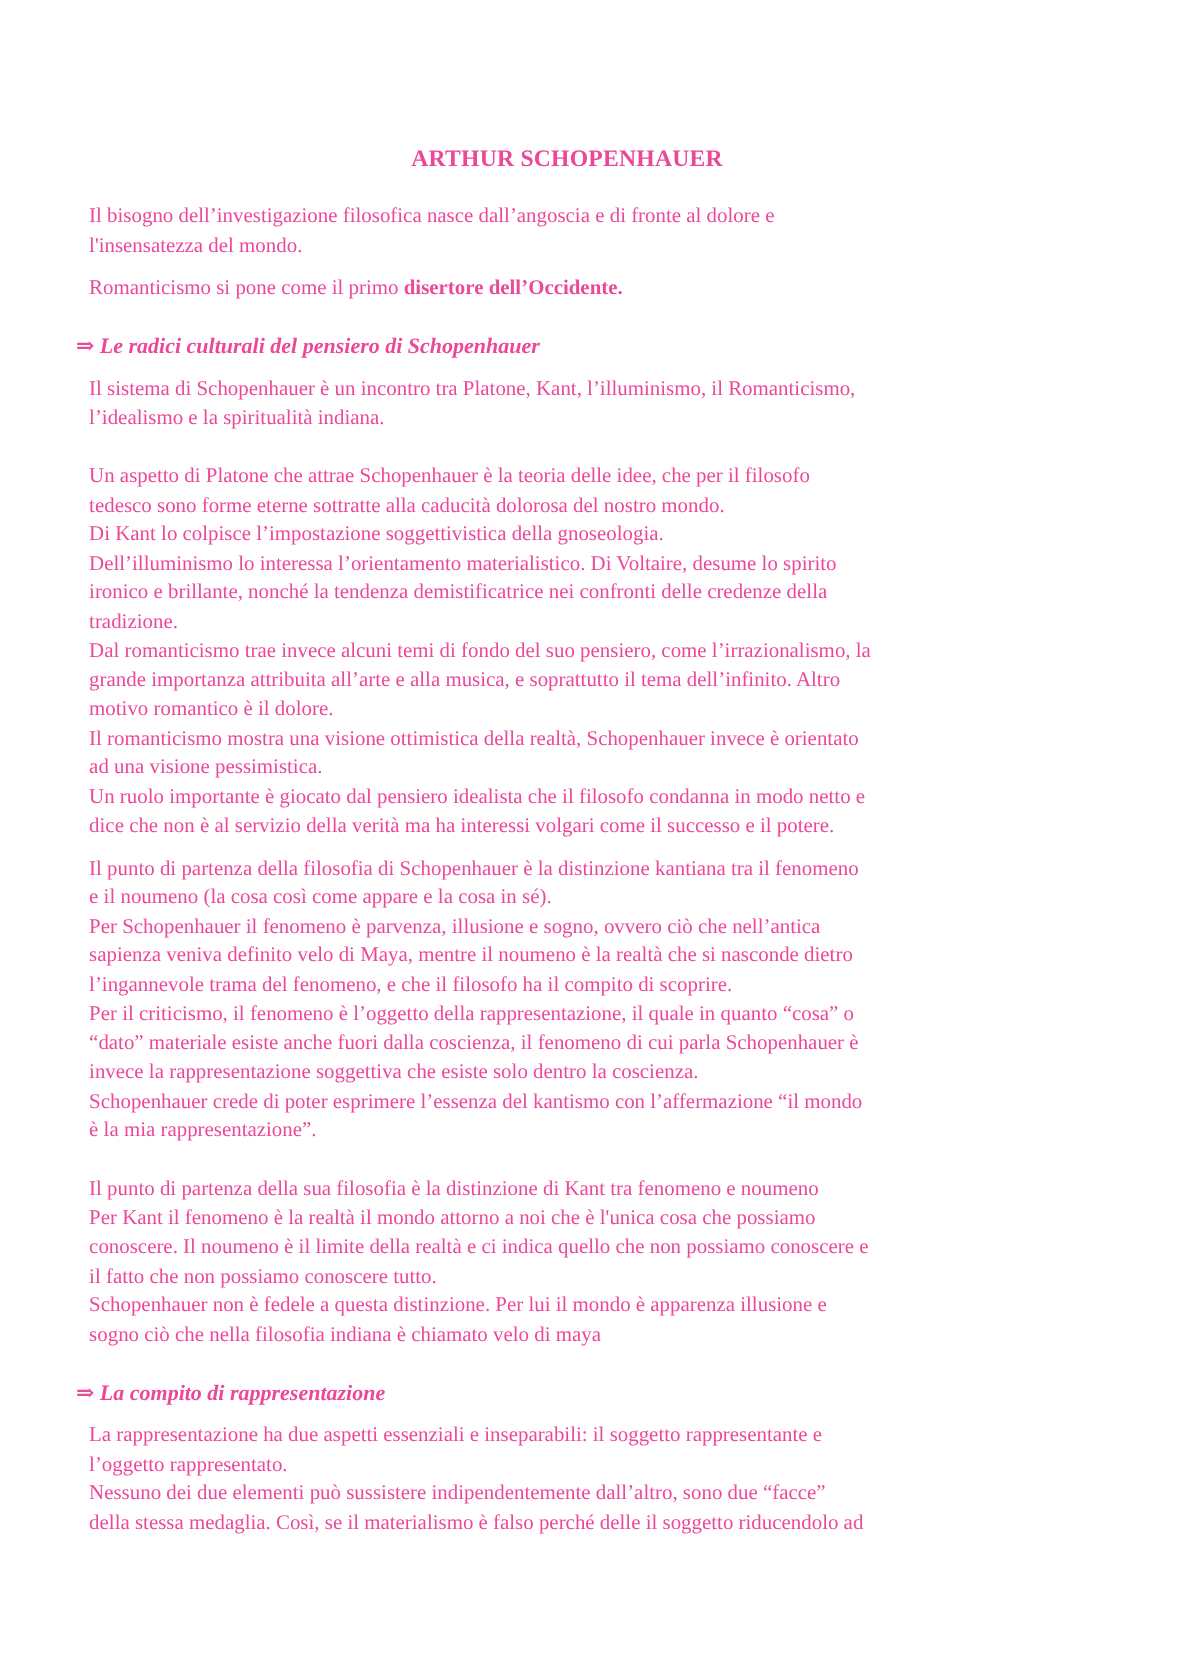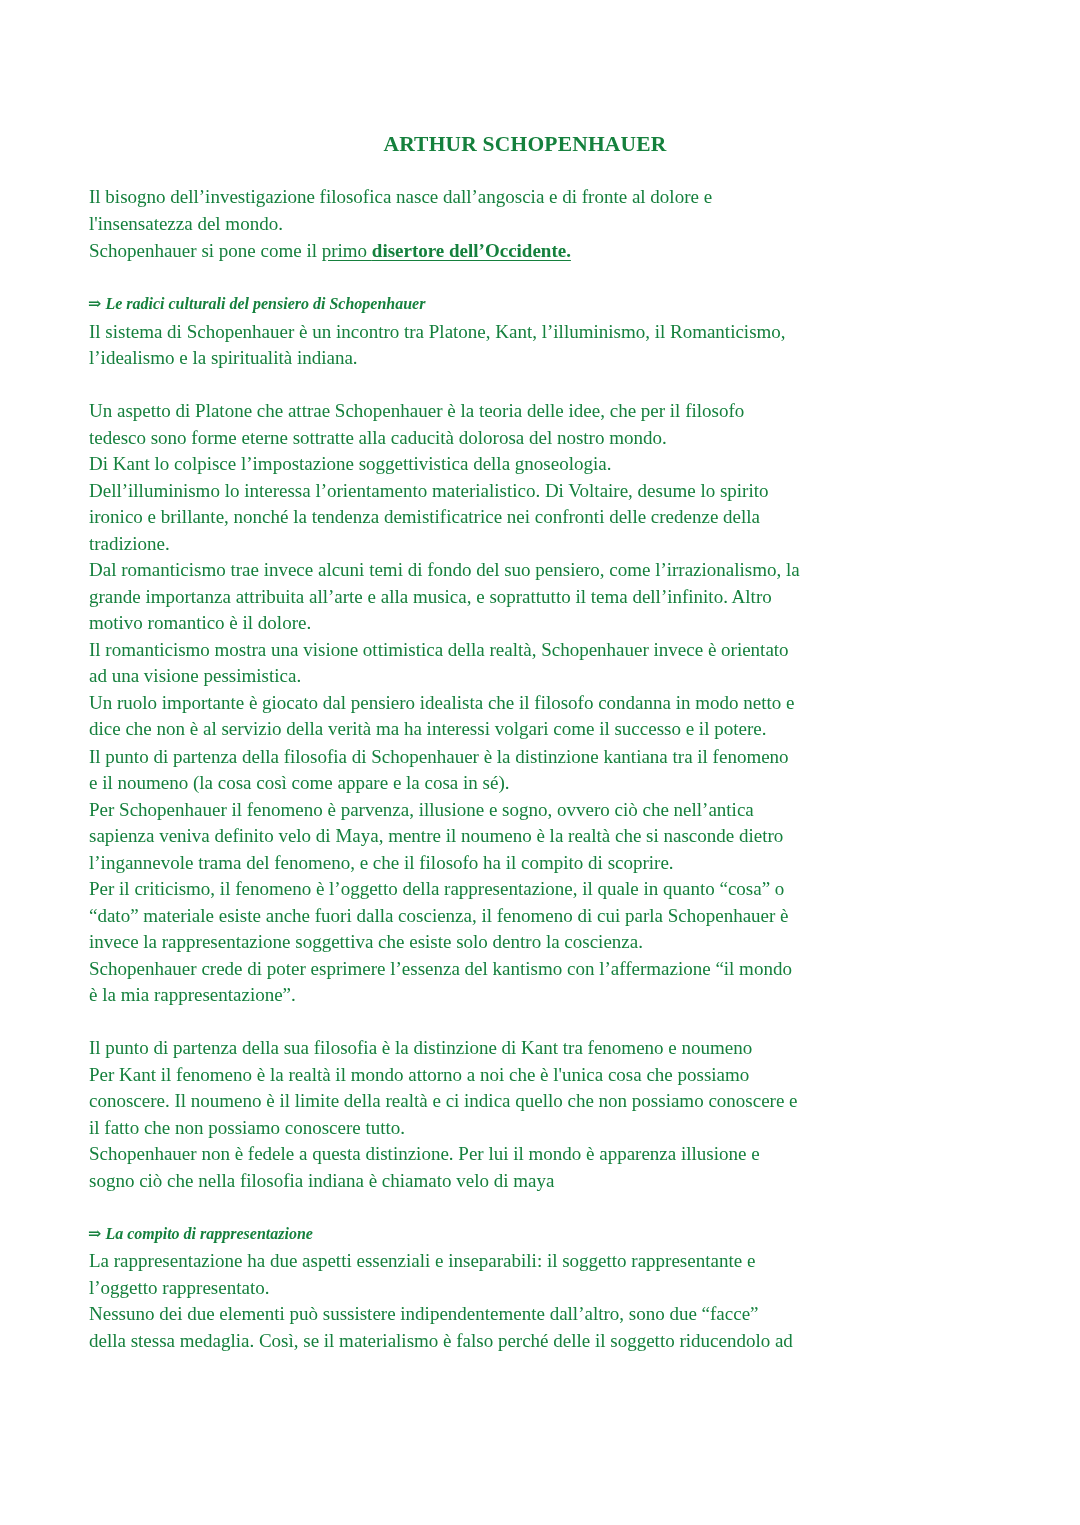--- a/index.html
+++ b/index.html
@@ -5,65 +5,64 @@
   html, body {
     margin: 0;
     padding: 0;
     background: #ffffff;
   }
   .page {
     position: relative;
     width: 1080px;
     height: 1477px;
     box-sizing: border-box;
-    padding: 131px 118px 0 88px;
+    padding: 131px 118px 0 69px;
     background: #ffffff;
-    color: #15803d;
+    color: #ec4899;
     font-family: "Liberation Serif", "DejaVu Serif", serif;
     font-size: 19px;
     line-height: 26.5px;
     overflow: hidden;
   }
   .title {
     text-align: center;
     font-weight: bold;
     font-size: 21.5px;
     letter-spacing: 0.2px;
     margin: 0 0 26.5px 0;
   }
   .block {
     white-space: pre;
-    margin: 1px;
+    margin: 12px;
   }
   .heading {
     font-weight: bold;
     font-style: italic;
-    font-size: 16px;
+    font-size: 20px;
     margin: 26.5px 0 0 0;
     white-space: pre;
   }
   .u {
-    text-decoration: underline;
     text-underline-offset: 3px;
   }
   .b {
     font-weight: bold;
   }
 </style>
 </head>
 <body>
 
 <div class="page">
 
   <div class="title">ARTHUR SCHOPENHAUER</div>
 
   <div class="block">Il bisogno dell’investigazione filosofica nasce dall’angoscia e di fronte al dolore e
 l'insensatezza del mondo.</div>
 
-  <div class="block"><span>Schopenhauer si pone come il </span><span class="u"><span>primo </span><span class="b">disertore dell’Occidente.</span></span></div>
+  <div class="block"><span>Romanticismo si pone come il </span><span class="u"><span>primo </span><span class="b">disertore dell’Occidente.</span></span></div>
 
   <div class="heading">⇒ Le radici culturali del pensiero di Schopenhauer</div>
   <div class="block">Il sistema di Schopenhauer è un incontro tra Platone, Kant, l’illuminismo, il Romanticismo,
 l’idealismo e la spiritualità indiana.
 
 Un aspetto di Platone che attrae Schopenhauer è la teoria delle idee, che per il filosofo
 tedesco sono forme eterne sottratte alla caducità dolorosa del nostro mondo.
 Di Kant lo colpisce l’impostazione soggettivistica della gnoseologia.
 Dell’illuminismo lo interessa l’orientamento materialistico. Di Voltaire, desume lo spirito
 ironico e brillante, nonché la tendenza demistificatrice nei confronti delle credenze della

